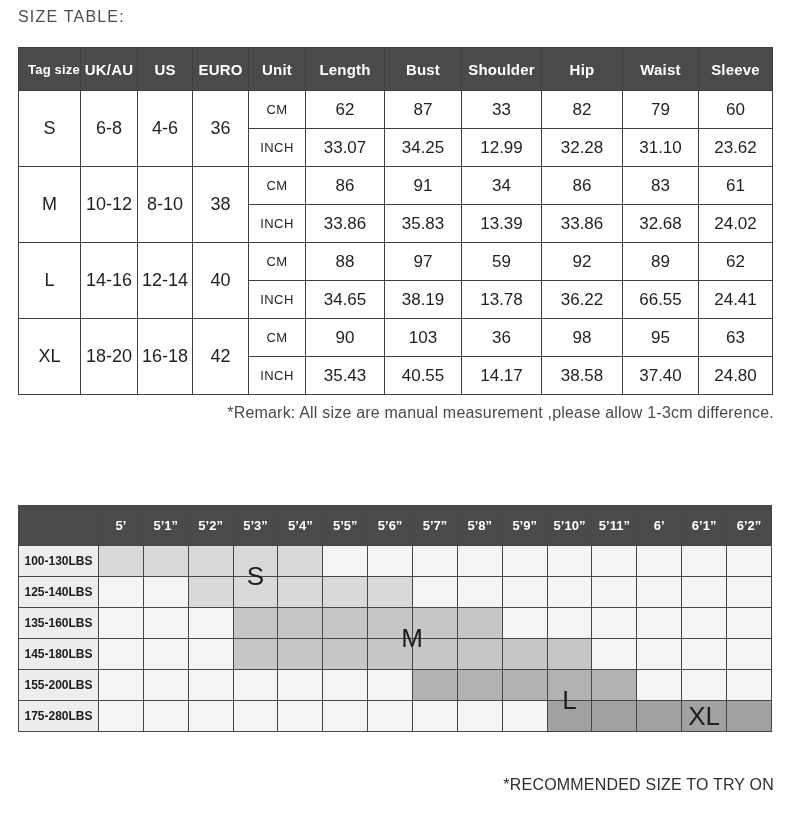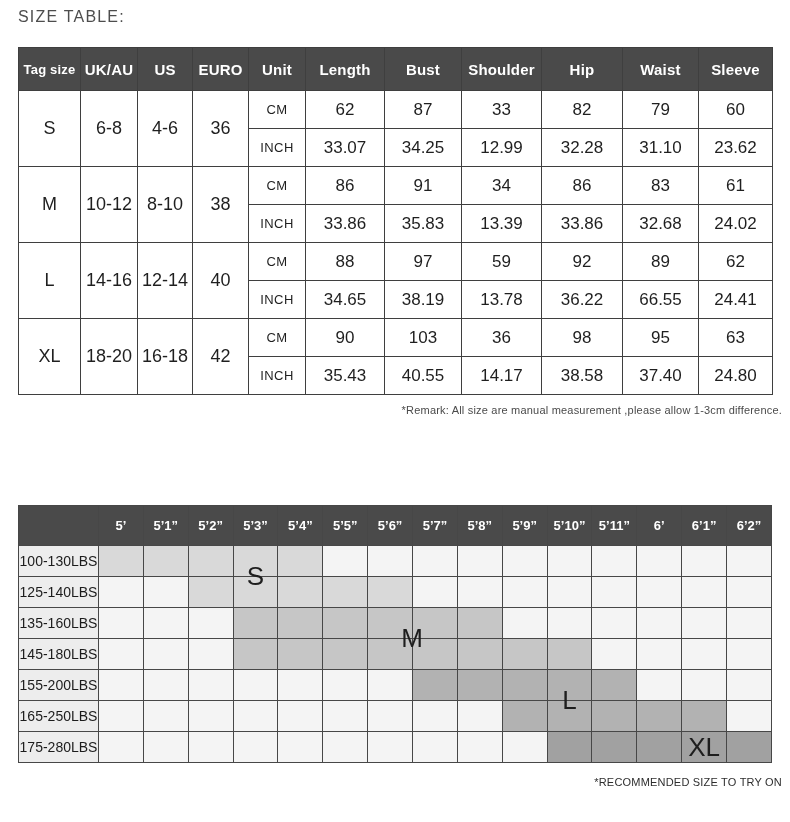--- a/index.html
+++ b/index.html
@@ -7,55 +7,55 @@
   .page { position:relative; width:790px; height:822px; background:#fff; overflow:hidden; }
 
   .section-title {
     position:absolute; left:18px;
     font-size:16px; letter-spacing:1.2px; color:#4d4d4d; font-weight:400;
   }
   #size-table-title { top:8px; }
   #size-suggestion-title { top:471px; }
 
   .note {
-    position:absolute; right:8px; font-size:11px; color:#4a4a4a; letter-spacing:.2px;
+    position:absolute; right:16px; font-size:16px; color:#4a4a4a; letter-spacing:.2px;
   }
   #remark-note { top:404px; }
   #recommend-note { top:776px; color:#2e2e2e; }
 
   table { border-collapse:collapse; table-layout:fixed; }
 
   
   #size-table { position:absolute; left:18px; top:47px; width:754px; }
   #size-table th, #size-table td {
     border:1px solid #3f3f3f; text-align:center; vertical-align:middle;
     color:#1f1f1f; background:#fff; overflow:hidden;
   }
   #size-table thead tr { height:43px; }
   #size-table tbody tr { height:38px; }
   #size-table th {
     background:#4a4a4a; color:#ffffff; font-size:15px; font-weight:600; letter-spacing:.2px;
   }
-  #size-table th:first-child { font-size:13px; }
+  #size-table th:first-child { font-size:13px;text-align:right; }
   #size-table .group-cell { font-size:18px; }
   #size-table .unit-cell  { font-size:13px; font-weight:500; letter-spacing:.4px; }
   #size-table .val-cell   { font-size:17px; }
 
   
   #size-suggestion { position:absolute; left:18px; top:505px; width:754px; }
   #size-suggestion th, #size-suggestion td {
     border:1px solid #474747; text-align:center; vertical-align:middle; overflow:visible;
   }
   #size-suggestion thead tr { height:40px; }
   #size-suggestion tbody tr { height:31px; }
   #size-suggestion th {
     background:#4a4a4a; color:#fff; font-size:13px; font-weight:600;
   }
   #size-suggestion .weight-cell {
-    background:#ededed; font-size:14px; font-weight:400; color:#1c1c1c;
+    background:#ededed; font-size:12px; font-weight:700; color:#1c1c1c;
   }
   #size-suggestion .grid-cell { background:#f4f4f4; position:relative; }
 
   .zone-label {
     position:absolute; z-index:3; color:#1e1e1e; font-size:26px; font-weight:400;
     line-height:1; pointer-events:none; white-space:nowrap;
   }
   .pos-bottom-center { left:50%; bottom:0; transform:translate(-50%,50%); }
   .pos-bottom-right  { right:0;  bottom:0; transform:translate(50%,50%); }
   .pos-center        { left:50%; top:50%;  transform:translate(-50%,-50%); }
@@ -321,38 +321,20 @@
           <td class="grid-cell" style="background: rgb(178, 178, 178);"></td>
           <td class="grid-cell" style="background: rgb(178, 178, 178);">
             <span class="zone-label pos-bottom-center">L</span>
           </td>
           <td class="grid-cell" style="background: rgb(178, 178, 178);"></td>
           <td class="grid-cell" style="background: rgb(244, 244, 244);"></td>
           <td class="grid-cell" style="background: rgb(244, 244, 244);"></td>
           <td class="grid-cell" style="background: rgb(244, 244, 244);"></td>
         </tr>
         <tr>
-          <td class="weight-cell">165-250LBS</td>
-          <td class="grid-cell" style="background: rgb(244, 244, 244);"></td>
-          <td class="grid-cell" style="background: rgb(244, 244, 244);"></td>
-          <td class="grid-cell" style="background: rgb(244, 244, 244);"></td>
-          <td class="grid-cell" style="background: rgb(244, 244, 244);"></td>
-          <td class="grid-cell" style="background: rgb(244, 244, 244);"></td>
-          <td class="grid-cell" style="background: rgb(244, 244, 244);"></td>
-          <td class="grid-cell" style="background: rgb(244, 244, 244);"></td>
-          <td class="grid-cell" style="background: rgb(244, 244, 244);"></td>
-          <td class="grid-cell" style="background: rgb(244, 244, 244);"></td>
-          <td class="grid-cell" style="background: rgb(178, 178, 178);"></td>
-          <td class="grid-cell" style="background: rgb(178, 178, 178);"></td>
-          <td class="grid-cell" style="background: rgb(178, 178, 178);"></td>
-          <td class="grid-cell" style="background: rgb(178, 178, 178);"></td>
-          <td class="grid-cell" style="background: rgb(178, 178, 178);"></td>
-          <td class="grid-cell" style="background: rgb(244, 244, 244);"></td>
-        </tr>
-        <tr>
           <td class="weight-cell">175-280LBS</td>
           <td class="grid-cell" style="background: rgb(244, 244, 244);"></td>
           <td class="grid-cell" style="background: rgb(244, 244, 244);"></td>
           <td class="grid-cell" style="background: rgb(244, 244, 244);"></td>
           <td class="grid-cell" style="background: rgb(244, 244, 244);"></td>
           <td class="grid-cell" style="background: rgb(244, 244, 244);"></td>
           <td class="grid-cell" style="background: rgb(244, 244, 244);"></td>
           <td class="grid-cell" style="background: rgb(244, 244, 244);"></td>
           <td class="grid-cell" style="background: rgb(244, 244, 244);"></td>
           <td class="grid-cell" style="background: rgb(244, 244, 244);"></td>

